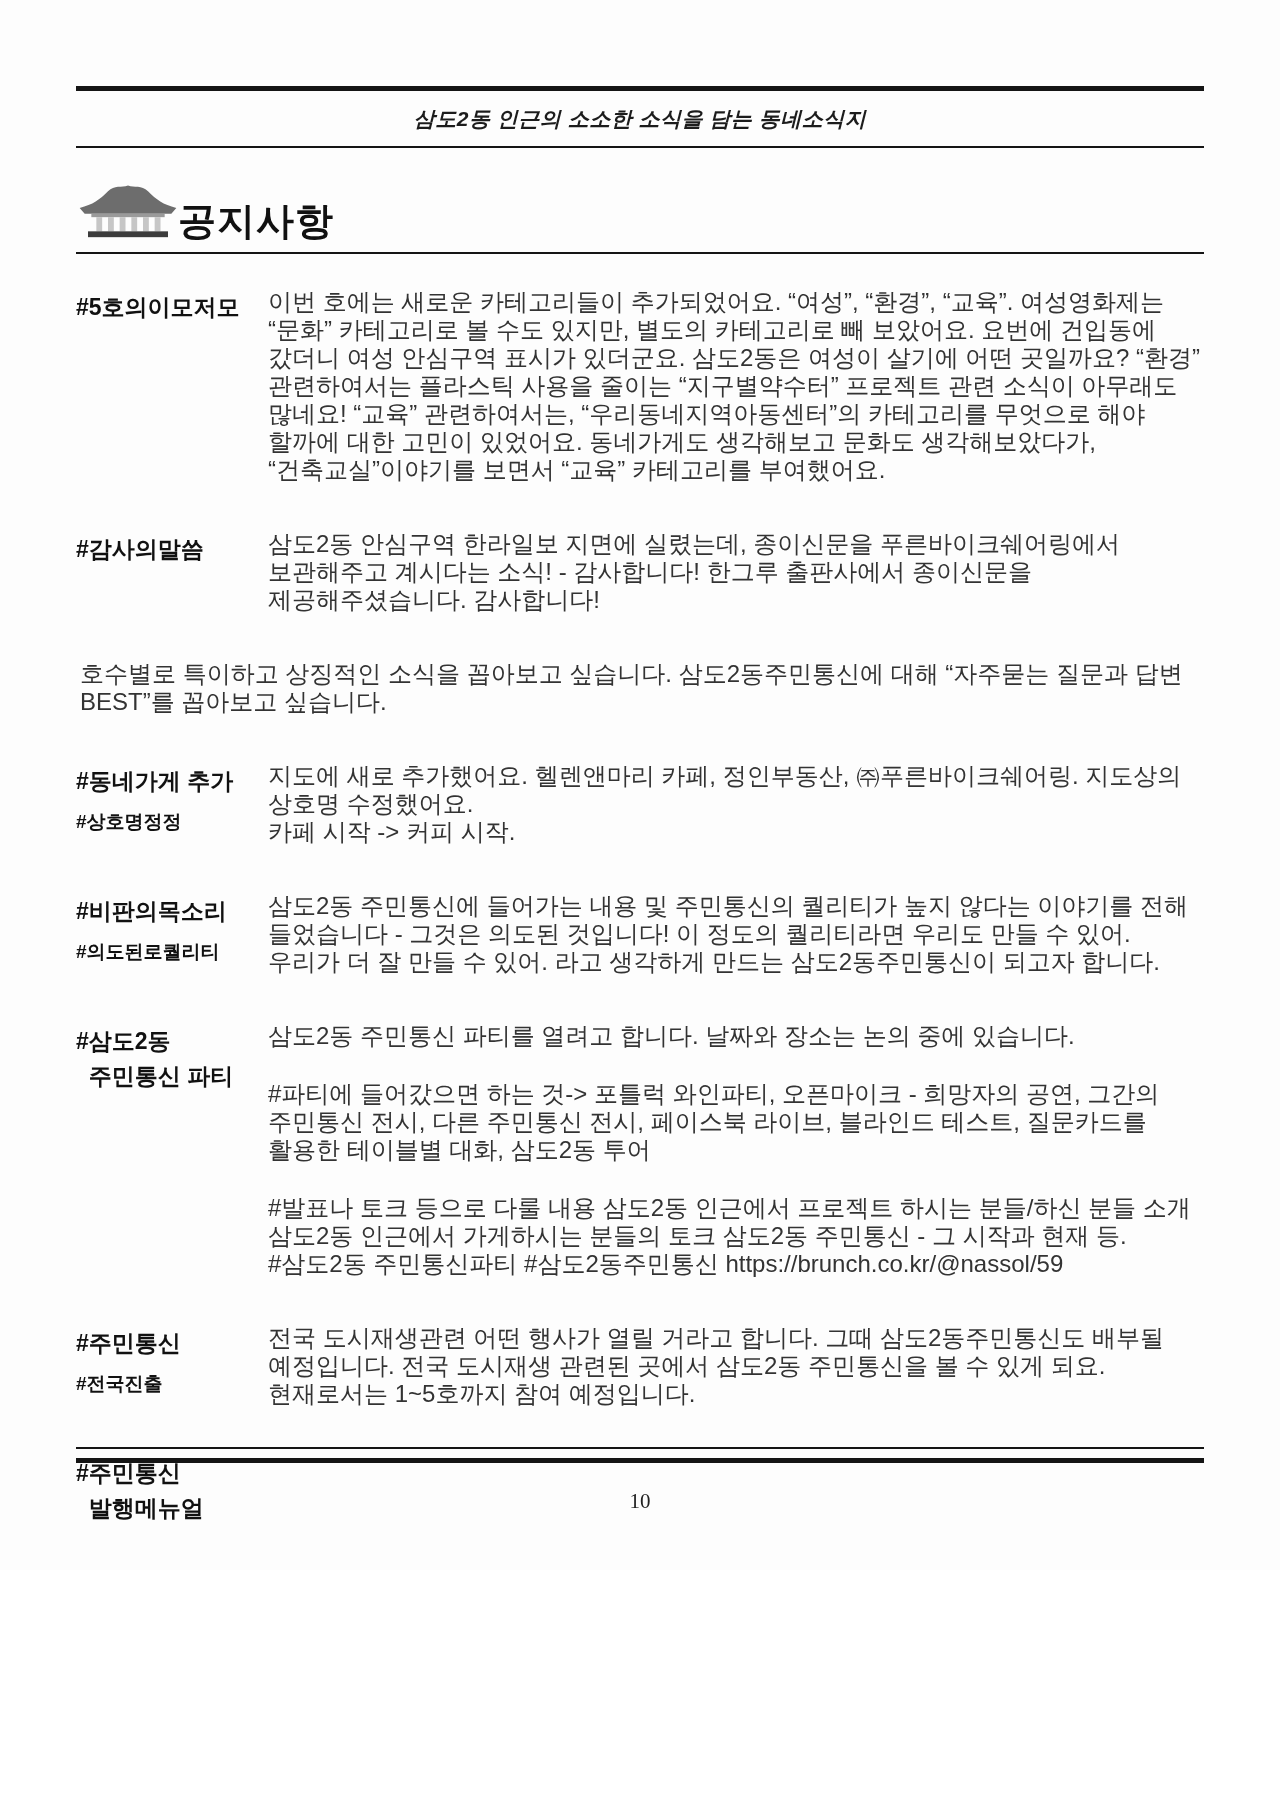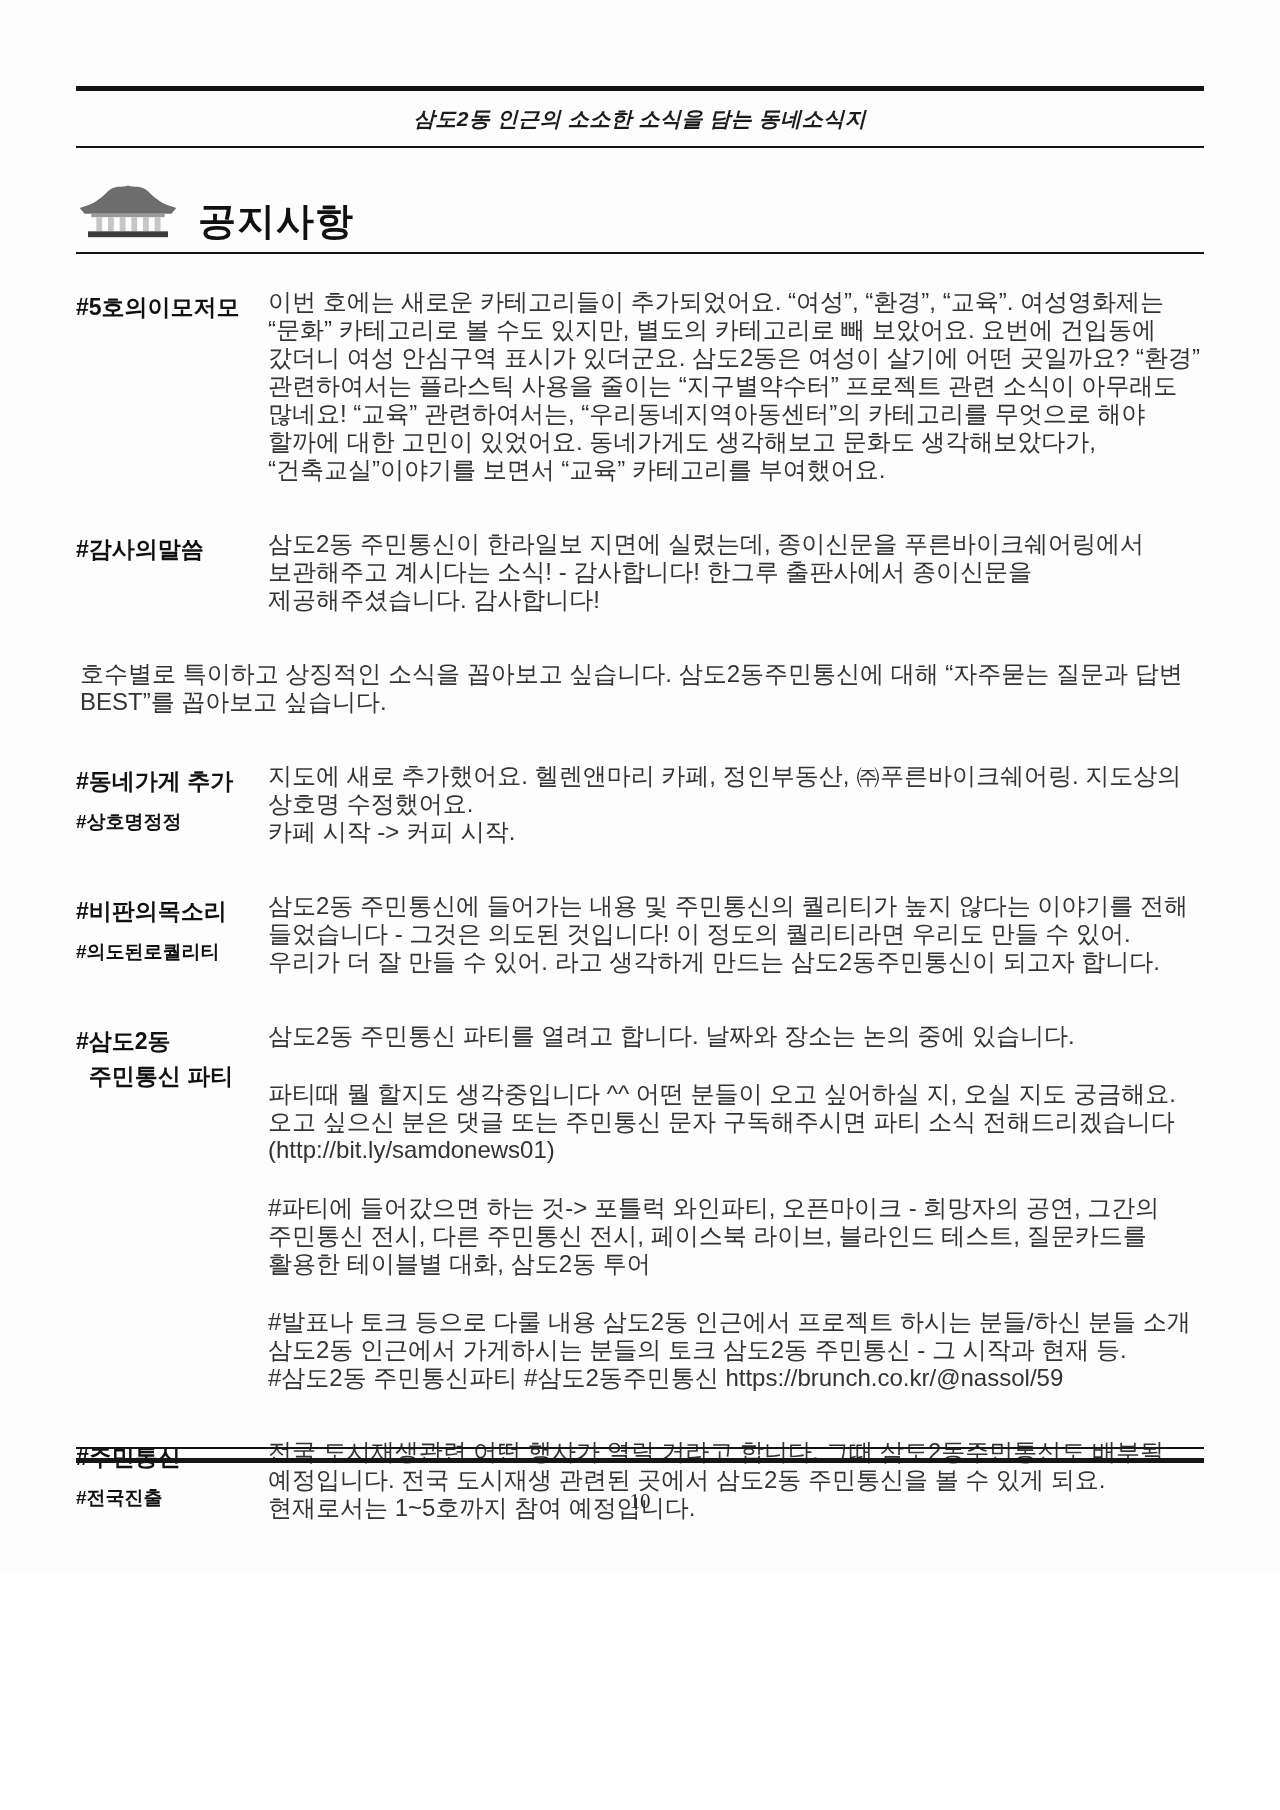--- a/index.html
+++ b/index.html
@@ -26,21 +26,20 @@
     font-style:italic;
     letter-spacing:0.5px;
     padding:14px 0 13px 0;
     color:#1c1c1c;
   }
 
   
   .section-head {
     display:flex;
     align-items:flex-end;
-    gap:20px;
     margin-top:30px;
     padding-left:2px;
   }
   .section-title {
     font-size:38px;
     font-weight:bold;
     color:#111;
     line-height:1.05;
     letter-spacing:1px;
   }
@@ -126,21 +125,21 @@
       <div class="notice-body">
         <p>이번 호에는 새로운 카테고리들이 추가되었어요. “여성”, “환경”, “교육”. 여성영화제는 “문화” 카테고리로 볼 수도 있지만, 별도의 카테고리로 빼 보았어요. 요번에 건입동에 갔더니 여성 안심구역 표시가 있더군요. 삼도2동은 여성이 살기에 어떤 곳일까요? “환경” 관련하여서는 플라스틱 사용을 줄이는 “지구별약수터” 프로젝트 관련 소식이 아무래도 많네요! “교육” 관련하여서는, “우리동네지역아동센터”의 카테고리를 무엇으로 해야 할까에 대한 고민이 있었어요. 동네가게도 생각해보고 문화도 생각해보았다가, “건축교실”이야기를 보면서 “교육” 카테고리를 부여했어요.</p>
       </div>
     </div>
 
     <div class="notice">
       <div class="notice-tags">
         <div class="notice-tag">#감사의말씀</div>
       </div>
       <div class="notice-body">
-        <p>삼도2동 주민통신이 한라일보 지면에 실렸는데, 종이신문을 푸른바이크쉐어링에서 보관해주고 계시다는 소식! - 감사합니다! 한그루 출판사에서 종이신문을 제공해주셨습니다. 감사합니다!</p>
+        <p>삼도2동 안심구역 한라일보 지면에 실렸는데, 종이신문을 푸른바이크쉐어링에서 보관해주고 계시다는 소식! - 감사합니다! 한그루 출판사에서 종이신문을 제공해주셨습니다. 감사합니다!</p>
       </div>
     </div>
 
     <div class="notice">
       <div class="notice-body">
         <p>호수별로 특이하고 상징적인 소식을 꼽아보고 싶습니다. 삼도2동주민통신에 대해 “자주묻는 질문과 답변 BEST”를 꼽아보고 싶습니다.</p>
       </div>
     </div>
 
     <div class="notice">
@@ -164,21 +163,20 @@
       </div>
     </div>
 
     <div class="notice">
       <div class="notice-tags">
         <div class="notice-tag">#삼도2동
   주민통신 파티</div>
       </div>
       <div class="notice-body">
         <p>삼도2동 주민통신 파티를 열려고 합니다. 날짜와 장소는 논의 중에 있습니다.</p>
-        <p>파티때 뭘 할지도 생각중입니다 ^^ 어떤 분들이 오고 싶어하실 지, 오실 지도 궁금해요. 오고 싶으신 분은 댓글 또는 주민통신 문자 구독해주시면 파티 소식 전해드리겠습니다  (http://bit.ly/samdonews01)</p>
         <p>#파티에 들어갔으면 하는 것-&gt; 포틀럭 와인파티, 오픈마이크 - 희망자의 공연, 그간의 주민통신 전시, 다른 주민통신 전시, 페이스북 라이브, 블라인드 테스트, 질문카드를 활용한 테이블별 대화, 삼도2동 투어</p>
         <p>#발표나 토크 등으로 다룰 내용 삼도2동 인근에서 프로젝트 하시는 분들/하신 분들 소개
 삼도2동 인근에서 가게하시는 분들의 토크 삼도2동 주민통신 - 그 시작과 현재 등.
 #삼도2동 주민통신파티 #삼도2동주민통신 https://brunch.co.kr/@nassol/59</p>
       </div>
     </div>
 
     <div class="notice">
       <div class="notice-tags">
         <div class="notice-tag">#주민통신</div>

